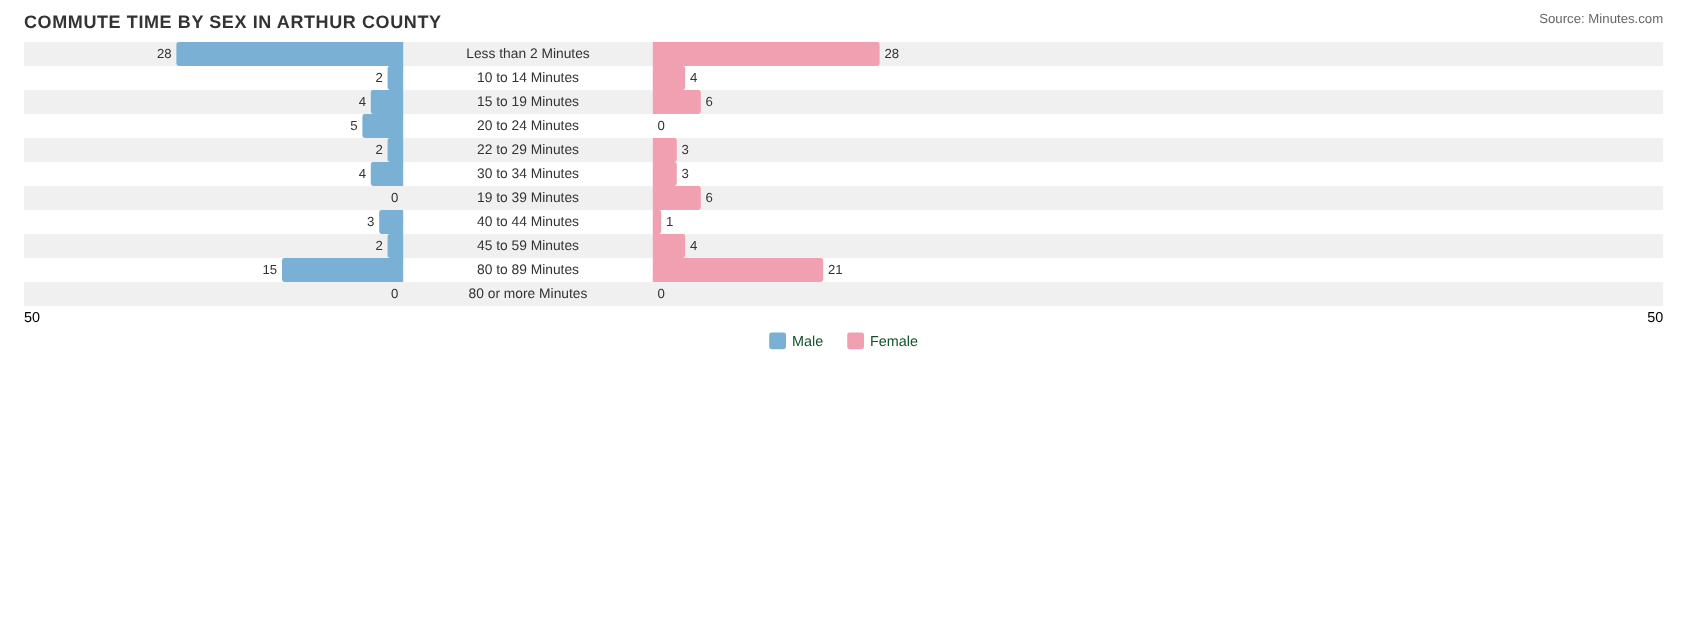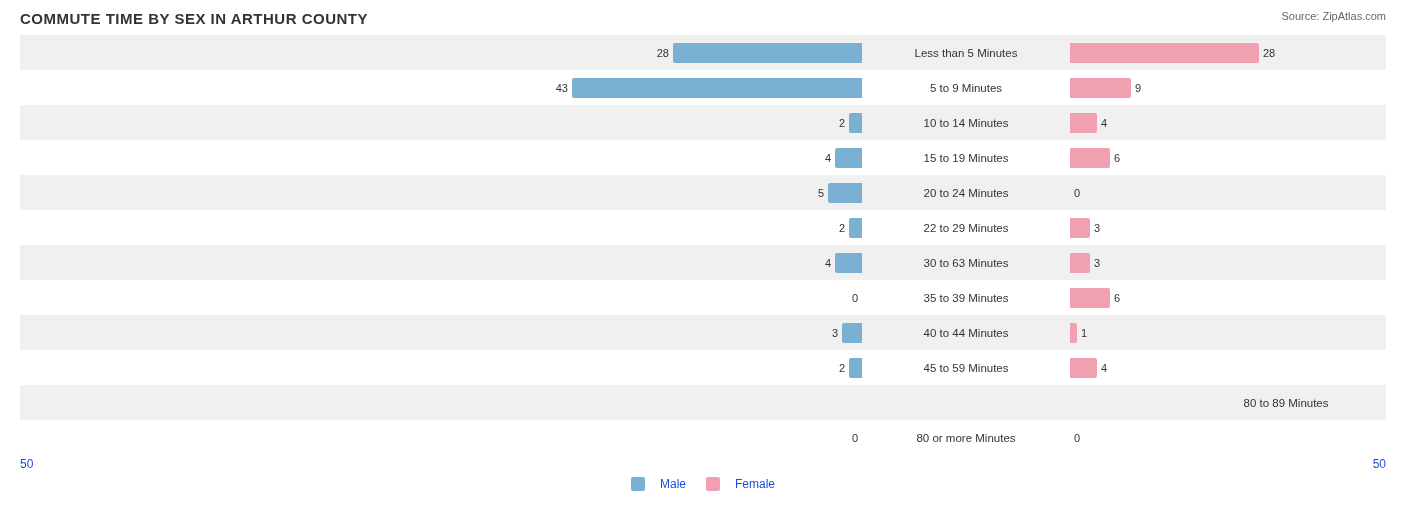--- a/index.html
+++ b/index.html
@@ -33,23 +33,22 @@
     }
     .bars-area {
       width: 100%;
       display: flex;
       flex-direction: column;
       gap: 0px;
     }
     .bar-row {
       display: flex;
       align-items: center;
-      height: 35px;
+      height: 20px;
       position: relative;
-      justify-content: flex-end;
     }
     .bar-row:nth-child(odd) {
       background: #f0f0f0;
     }
     .bar-row:nth-child(even) {
       background: #ffffff;
     }
     .left-section {
       width: 320px;
       display: flex;
@@ -107,72 +106,61 @@
     }
     .legend {
       display: flex;
       justify-content: center;
       gap: 20px;
       margin-top: 6px;
     }
     .legend-item {
       display: flex;
       align-items: center;
-      gap: 15px;
+      gap: 5px;
       font-size: 12px;
-      color: #1d4ed8;
+      color: #14532d;
     }
     .legend-box {
       width: 14px;
       height: 14px;
       border-radius: 2px;
     }
     .bottom-labels {
       display: flex;
       justify-content: space-between;
       font-size: 12px;
-      color: #1d4ed8;
+      color: #000000;
       margin-top: 2px;
       padding: 0 0px;
     }
     .max-scale { width: 320px; text-align: left; padding-left: 0; }
     .max-scale-right { width: 320px; text-align: right; padding-right: 0; }
   </style>
 </head>
 <body>
 
 <div class="chart-container">
   <div class="chart-title">COMMUTE TIME BY SEX IN ARTHUR COUNTY</div>
-  <div class="source">Source: ZipAtlas.com</div>
+  <div class="source">Source: Minutes.com</div>
 
   <div class="bars-area" id="bars-area">
   <div class="bar-row">
         <div class="left-section">
           <span class="val-outside-left">28</span>
           <div class="bar-male" style="width: 189px;"></div>
         </div>
-        <div class="label-section">Less than 5 Minutes</div>
+        <div class="label-section">Less than 2 Minutes</div>
         <div class="right-section">
           <div class="bar-female" style="width: 189px;"></div>
           <span class="val-outside-right">28</span>
         </div>
       </div>
       <div class="bar-row">
         <div class="left-section">
-          <span class="val-outside-left">43</span>
-          <div class="bar-male" style="width: 290px;"></div>
-        </div>
-        <div class="label-section">5 to 9 Minutes</div>
-        <div class="right-section">
-          <div class="bar-female" style="width: 61px;"></div>
-          <span class="val-outside-right">9</span>
-        </div>
-      </div>
-      <div class="bar-row">
-        <div class="left-section">
           <span class="val-outside-left">2</span>
           <div class="bar-male" style="width: 13px;"></div>
         </div>
         <div class="label-section">10 to 14 Minutes</div>
         <div class="right-section">
           <div class="bar-female" style="width: 27px;"></div>
           <span class="val-outside-right">4</span>
         </div>
       </div>
       <div class="bar-row">
@@ -205,31 +193,31 @@
         <div class="right-section">
           <div class="bar-female" style="width: 20px;"></div>
           <span class="val-outside-right">3</span>
         </div>
       </div>
       <div class="bar-row">
         <div class="left-section">
           <span class="val-outside-left">4</span>
           <div class="bar-male" style="width: 27px;"></div>
         </div>
-        <div class="label-section">30 to 63 Minutes</div>
+        <div class="label-section">30 to 34 Minutes</div>
         <div class="right-section">
           <div class="bar-female" style="width: 20px;"></div>
           <span class="val-outside-right">3</span>
         </div>
       </div>
       <div class="bar-row">
         <div class="left-section">
           <span class="val-outside-left">0</span>
         </div>
-        <div class="label-section">35 to 39 Minutes</div>
+        <div class="label-section">19 to 39 Minutes</div>
         <div class="right-section">
           <div class="bar-female" style="width: 40px;"></div>
           <span class="val-outside-right">6</span>
         </div>
       </div>
       <div class="bar-row">
         <div class="left-section">
           <span class="val-outside-left">3</span>
           <div class="bar-male" style="width: 20px;"></div>
         </div>
@@ -244,21 +232,29 @@
           <span class="val-outside-left">2</span>
           <div class="bar-male" style="width: 13px;"></div>
         </div>
         <div class="label-section">45 to 59 Minutes</div>
         <div class="right-section">
           <div class="bar-female" style="width: 27px;"></div>
           <span class="val-outside-right">4</span>
         </div>
       </div>
       <div class="bar-row">
+        <div class="left-section">
+          <span class="val-outside-left">15</span>
+          <div class="bar-male" style="width: 101px;"></div>
+        </div>
         <div class="label-section">80 to 89 Minutes</div>
+        <div class="right-section">
+          <div class="bar-female" style="width: 142px;"></div>
+          <span class="val-outside-right">21</span>
+        </div>
       </div>
       <div class="bar-row">
         <div class="left-section">
           <span class="val-outside-left">0</span>
         </div>
         <div class="label-section">80 or more Minutes</div>
         <div class="right-section">
           <span class="val-outside-right">0</span>
         </div>
       </div>

